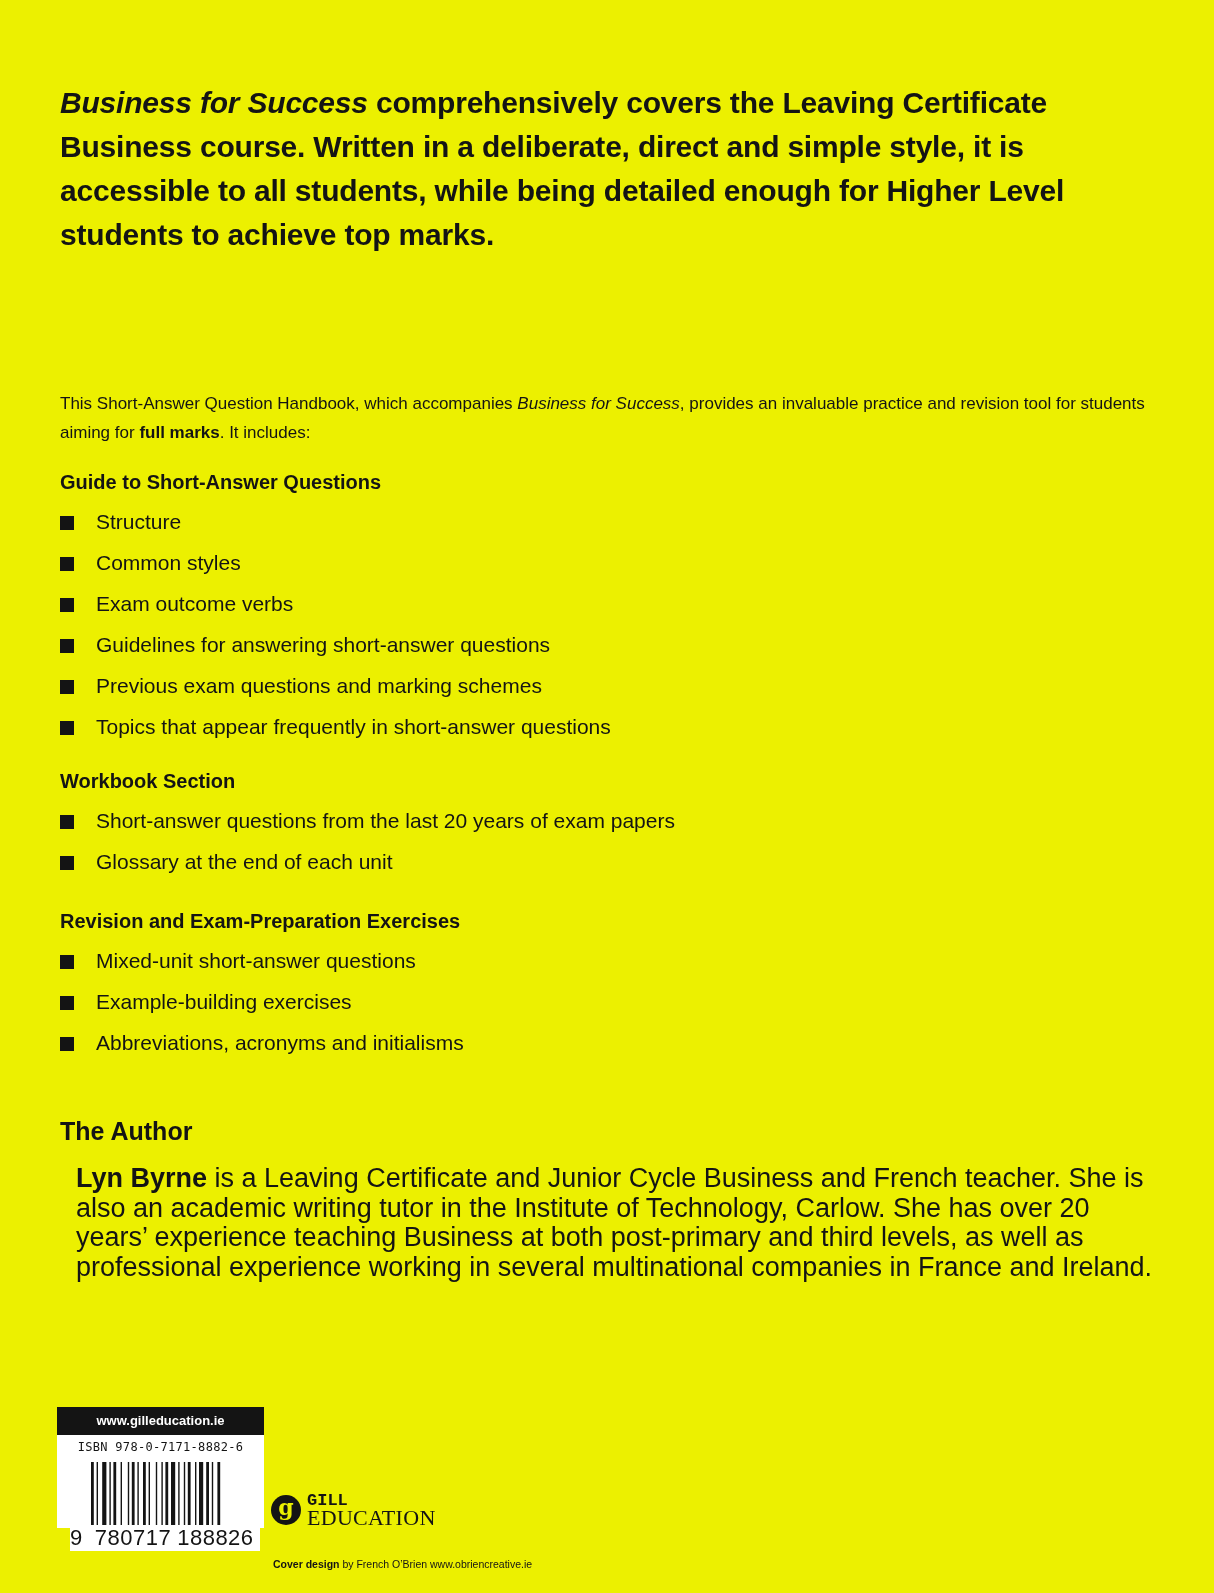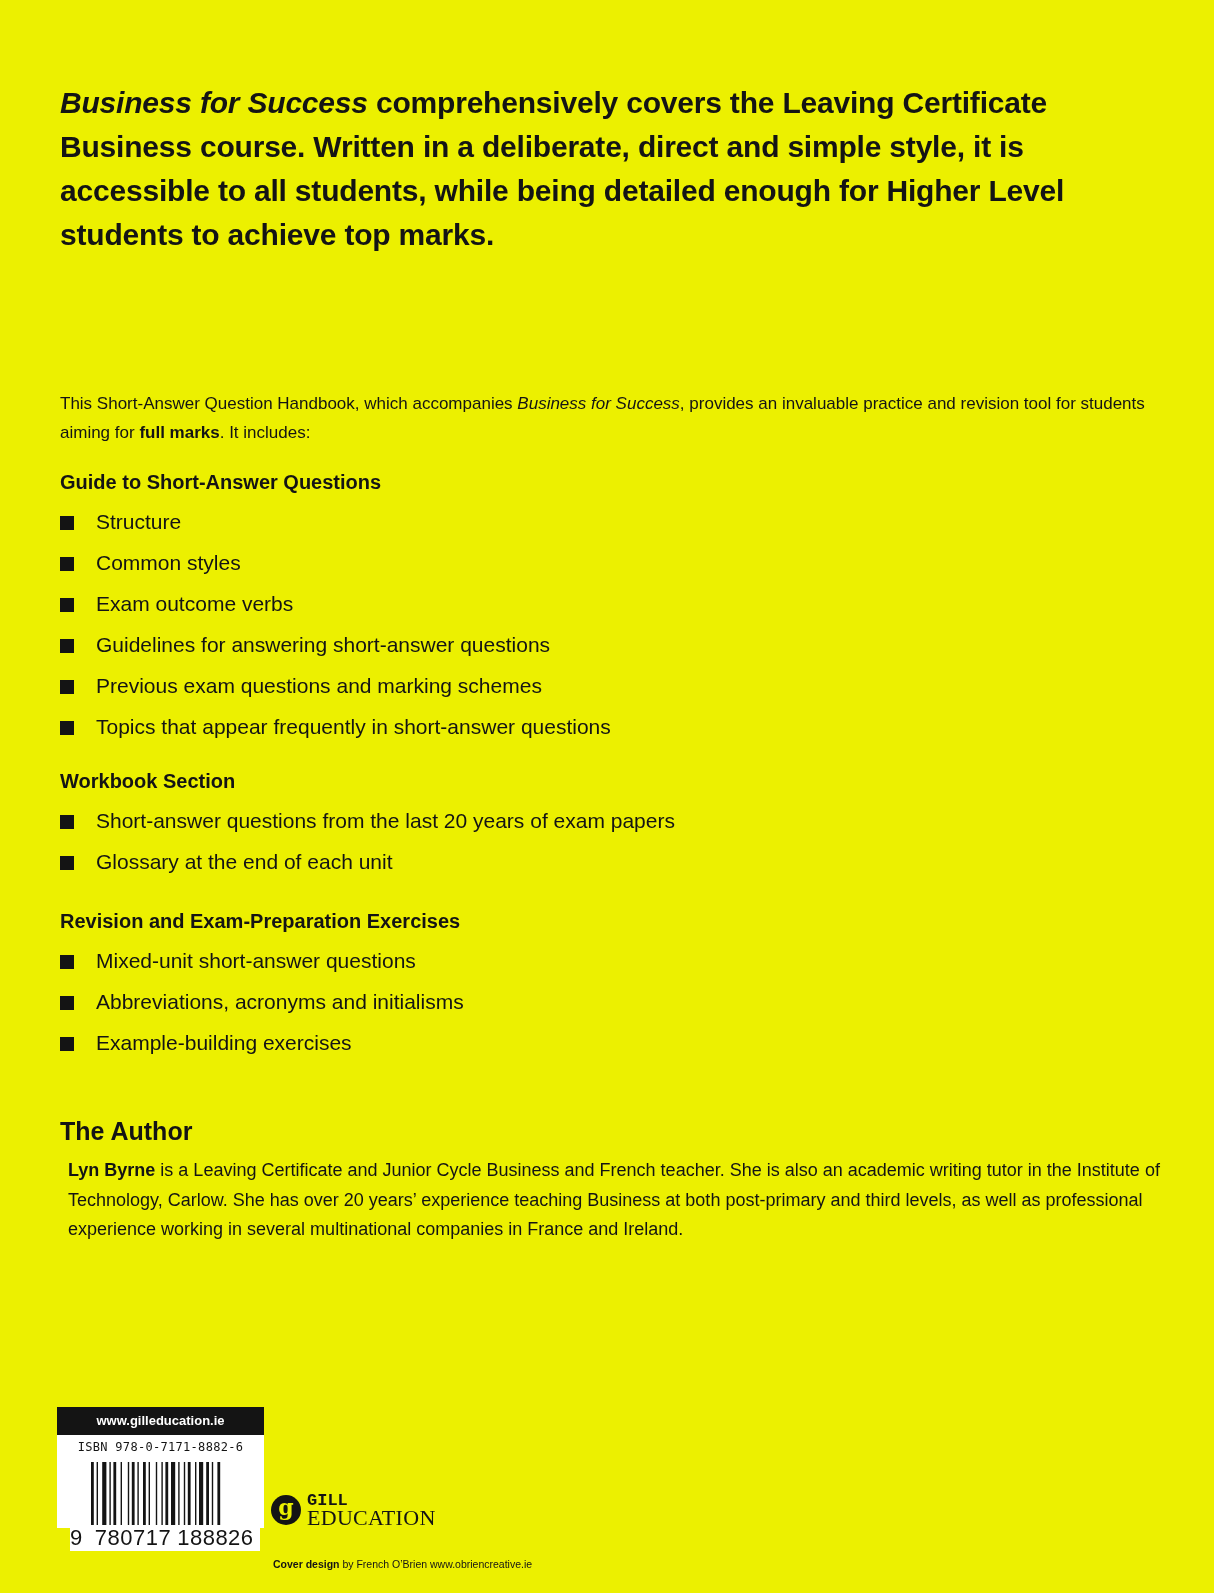--- a/index.html
+++ b/index.html
@@ -33,21 +33,21 @@
     font-size: 21px; line-height: 41px; position: relative; padding-left: 36px;
   }
   .bullet {
     position: absolute; left: 0; top: 15px; width: 14px; height: 14px; background: #141414;
   }
   #s1 { top: 468px; }
   #s2 { top: 767px; }
   #s3 { top: 907px; }
   .author { position: absolute; left: 60px; top: 1114px; width: 1120px; }
   .author h2 { margin: 0; font-size: 25px; font-weight: bold; line-height: 34px; }
-  .author p { margin: 8px; font-size: 18px; line-height: 29.5px; }
+  .author p { margin: 16px; font-size: 27px; line-height: 29.5px; }
   .author b { font-weight: bold; }
   .isbn-box {
     position: absolute; left: 57px; top: 1407px; width: 207px; height: 121px;
     background: #ffffff;
   }
   .isbn-url {
     background: #141414; color: #fff; font-weight: bold; font-size: 13px;
     text-align: center; height: 28px; line-height: 28px;
   }
   .isbn-num {
@@ -109,22 +109,22 @@
   <ul>
     <li><span class="bullet"></span><span>Short-answer questions from the last 20 years of exam papers</span></li>
     <li><span class="bullet"></span><span>Glossary at the end of each unit</span></li>
   </ul>
 </div>
 
 <div class="section" id="s3">
   <h3>Revision and Exam-Preparation Exercises</h3>
   <ul>
     <li><span class="bullet"></span><span>Mixed-unit short-answer questions</span></li>
+    <li><span class="bullet"></span><span>Example-building exercises</span></li>
     <li><span class="bullet"></span><span>Abbreviations, acronyms and initialisms</span></li>
-    <li><span class="bullet"></span><span>Example-building exercises</span></li>
   </ul>
 </div>
 
 <div class="author">
   <h2>The Author</h2>
   <p><b>Lyn Byrne</b><span> is a Leaving Certificate and Junior Cycle Business and French teacher. She is also an academic writing tutor in the Institute of Technology, Carlow. She has over 20 years’ experience teaching Business at both post-primary and third levels, as well as professional experience working in several multinational companies in France and Ireland.</span></p>
 </div>
 
 <div class="isbn-box">
   <div class="isbn-url">www.gilleducation.ie</div>

